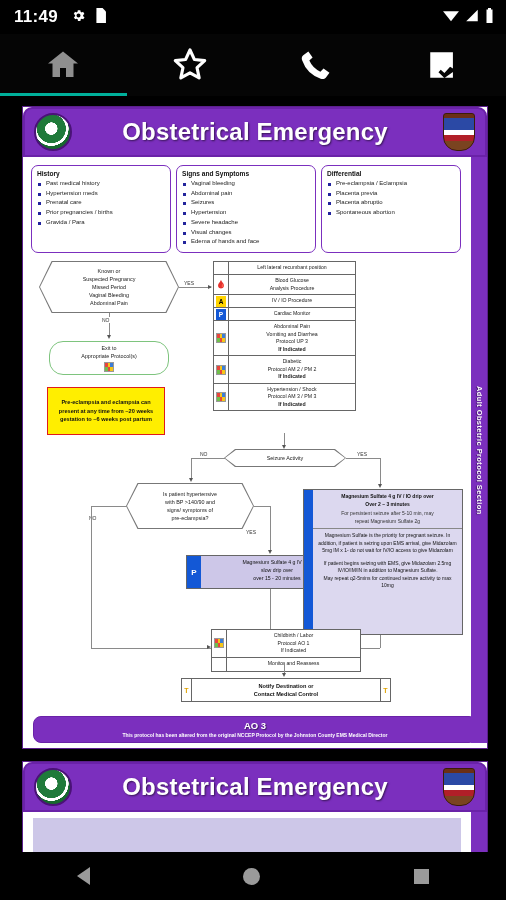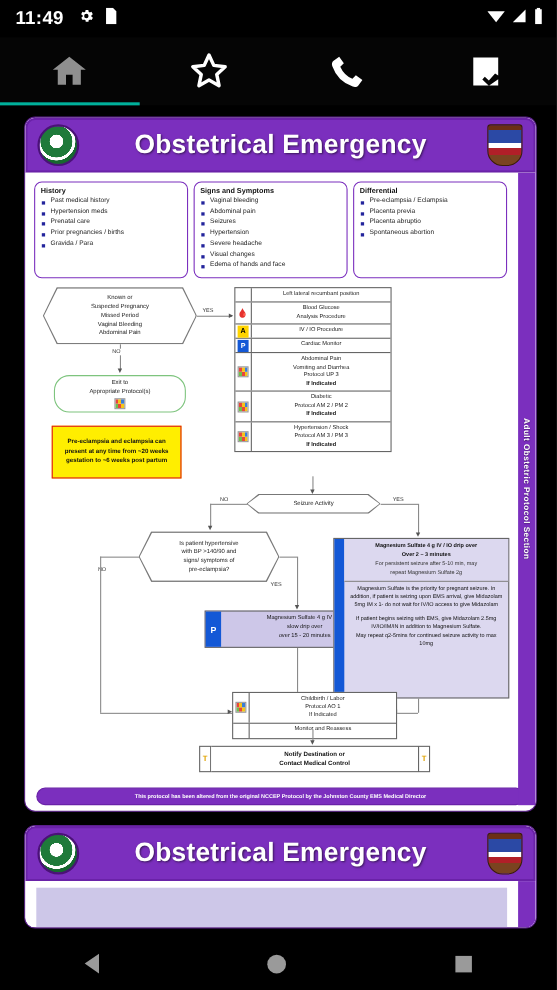--- a/index.html
+++ b/index.html
@@ -36,21 +36,21 @@
 
   
   .content {
     position:absolute; top:96px; left:0; width:506px; height:756px;
     background:#000; overflow:hidden;
   }
 
   
   .card {
     position:relative; margin:10px 18px 12px 22px;
-    background:#ffffff; border-radius:10px;
+    background:#ffffff; border-radius:0;
     border:1px solid #5b1f8c;
     overflow:hidden;
   }
   .card-head {
     position:relative; height:50px; background:#7B2FBE;
     border-radius:9px 9px 0 0;
     display:flex; align-items:center; justify-content:center;
     border:2px solid #6a22a8;
   }
   .card-title {
@@ -512,20 +512,21 @@
           <div class="endrow" style="left:150px; top:421px; width:210px; height:24px;">
             <div class="tbox">T</div>
             <div class="mid" style="white-space:pre-line;">Notify Destination or
 Contact Medical Control</div>
             <div class="tbox">T</div>
           </div>
 
         </div>
 
         <div class="card-foot">
+          <div class="foot-code">AO 3</div>
           <div class="foot-note">This protocol has been altered from the original NCCEP Protocol by the Johnston County EMS Medical Director</div>
         </div>
       </div>
     </div>
 
     <div class="card card2">
       <div class="card-head">
         <div class="logo-left"></div>
         <div class="card-title">Obstetrical Emergency</div>
         <div class="crest-right"></div>

